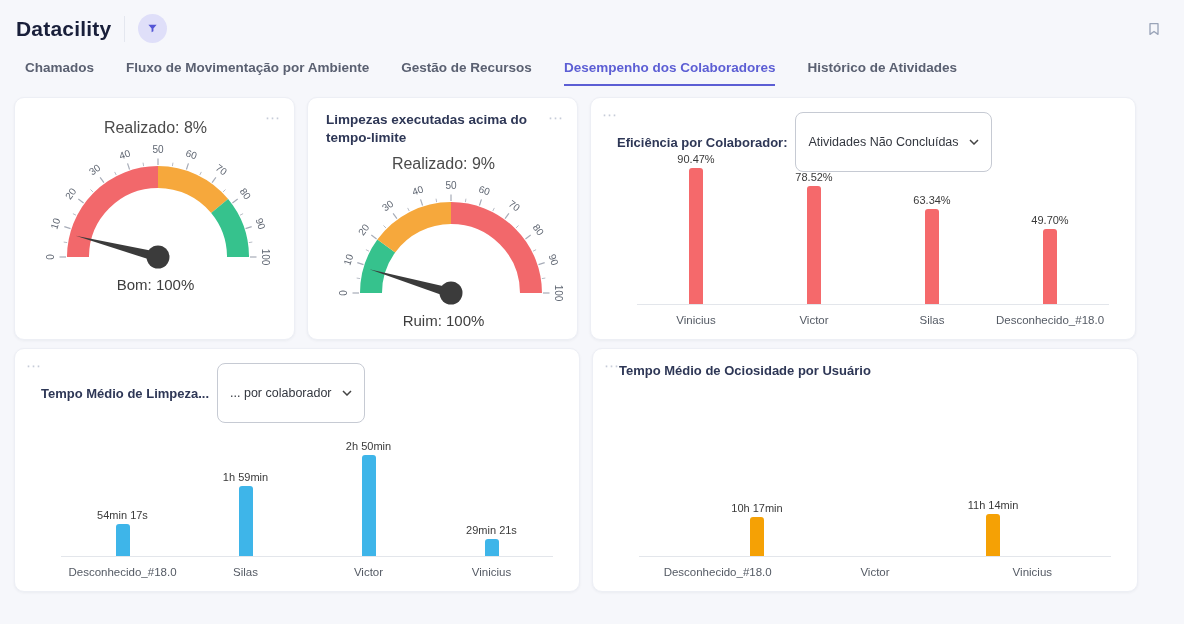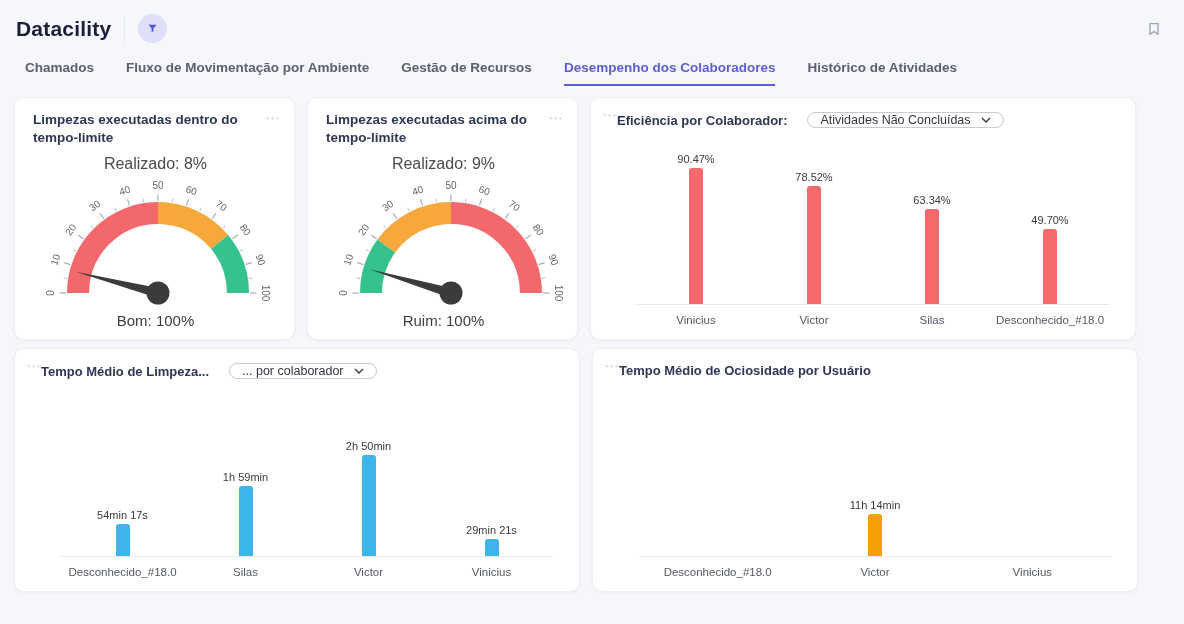--- a/index.html
+++ b/index.html
@@ -37,24 +37,24 @@
   .dots.tl { top:9px; left:11px; }
 
   
   .gpad { padding:13px 16px 0 18px; }
   .gtitle { font-size:13.5px; font-weight:700; color:#2E3756; line-height:1.35; width:232px; }
   .gtop { text-align:center; font-size:16px; color:#4B4B4B; margin-top:8px; }
   .gauge svg { display:block; margin:2px auto 0; }
   .gfoot { text-align:center; font-size:15px; color:#3E3E3E; margin-top:-3px; }
 
   
-  .chead { display:flex; align-items:center; gap:20px; padding:14px 16px 0 26px; }
+  .chead { display:flex; align-items:center; gap:8px; padding:14px 16px 0 26px; }
   .clabel { font-size:13px; font-weight:700; color:#2E3756; white-space:nowrap; }
   .select { display:inline-flex; align-items:center; gap:10px; border:1px solid #C6CAD3;
-    border-radius:8px; padding:0 12px; font-size:12.5px; color:#33373F; background:#fff; cursor:pointer; }
+    border-radius:8px; padding:22px 12px; font-size:12.5px; color:#33373F; background:#fff; cursor:pointer; }
   .chart { position:absolute; left:0; right:0; bottom:13px; padding:0 26px 0 46px; }
   .plot { display:flex; align-items:flex-end; height:150px; border-bottom:1px solid #E3E6EB; }
   .col { flex:1; display:flex; flex-direction:column; align-items:center; justify-content:flex-start; }
   .val { font-size:11px; color:#3A3A3A; margin-bottom:3px; white-space:nowrap; }
   .bar { width:14px; border-radius:3px 3px 0 0; }
   .cats { display:flex; padding-top:9px; }
   .cat { flex:1; text-align:center; font-size:11.5px; color:#545A64; white-space:nowrap; }
 </style>
 </head>
 <body>
@@ -87,21 +87,20 @@
       <div class="tab active">Desempenho dos Colaboradores</div>
       <div class="tab">Histórico de Atividades</div>
     </nav>
 
   <div class="rows">
     <div class="row">
 
       <section class="card g1">
         <button class="dots tr"><span>⋯</span></button>
         <div class="gpad">
-          <div class="gtitle">Limpezas executadas dentro do tempo-limite</div>
           <div class="gtop">Realizado: 8%</div>
           <div class="gauge">
               <svg width="250" height="140" viewBox="0 0 250 140">
                 <path d="M 45 118 A 80 80 0 0 1 125 38" stroke="#F2686B" stroke-width="22" fill="none"></path>
                 <path d="M 125 38 A 80 80 0 0 1 186.64105942206314 67.00608082010481" stroke="#F6A83C" stroke-width="22" fill="none"></path>
                 <path d="M 186.64105942206314 67.00608082010481 A 80 80 0 0 1 205 117.99999999999999" stroke="#36C28D" stroke-width="22" fill="none"></path>
                 <line x1="33" y1="118" x2="26.5" y2="118" stroke="#A7ACB8" stroke-width="1.2"></line>
                 <line x1="34.13267266524733" y1="103.60802921629876" x2="30.675763473164338" y2="103.06050858865795" stroke="#A7ACB8" stroke-width="0.8"></line>
                 <line x1="37.50280050084588" y1="89.57043651750485" x2="31.32093314492738" y2="87.56182605406768" stroke="#A7ACB8" stroke-width="1.2"></line>
                 <line x1="43.02739977467016" y1="76.2328740239617" x2="39.90887694001087" y2="74.64390727487329" stroke="#A7ACB8" stroke-width="0.8"></line>
@@ -277,20 +276,24 @@
       </section>
 
       <section class="card c5">
         <button class="dots tl"><span>⋯</span></button>
         <div class="chead">
           <span class="clabel">Tempo Médio de Ociosidade por Usuário</span>
         </div>
         <div class="chart">
             <div class="plot">
               <div class="col">
+                <span class="val">10h 17min</span>
+                <div class="bar" style="height: 39px; background: rgb(245, 161, 5);"></div>
+              </div>
+              <div class="col">
                 <span class="val">11h 14min</span>
                 <div class="bar" style="height: 42px; background: rgb(245, 161, 5);"></div>
               </div>
             </div>
             <div class="cats">
               <div class="cat">Desconhecido_#18.0</div>
               <div class="cat">Victor</div>
               <div class="cat">Vinicius</div>
             </div>
           </div>

